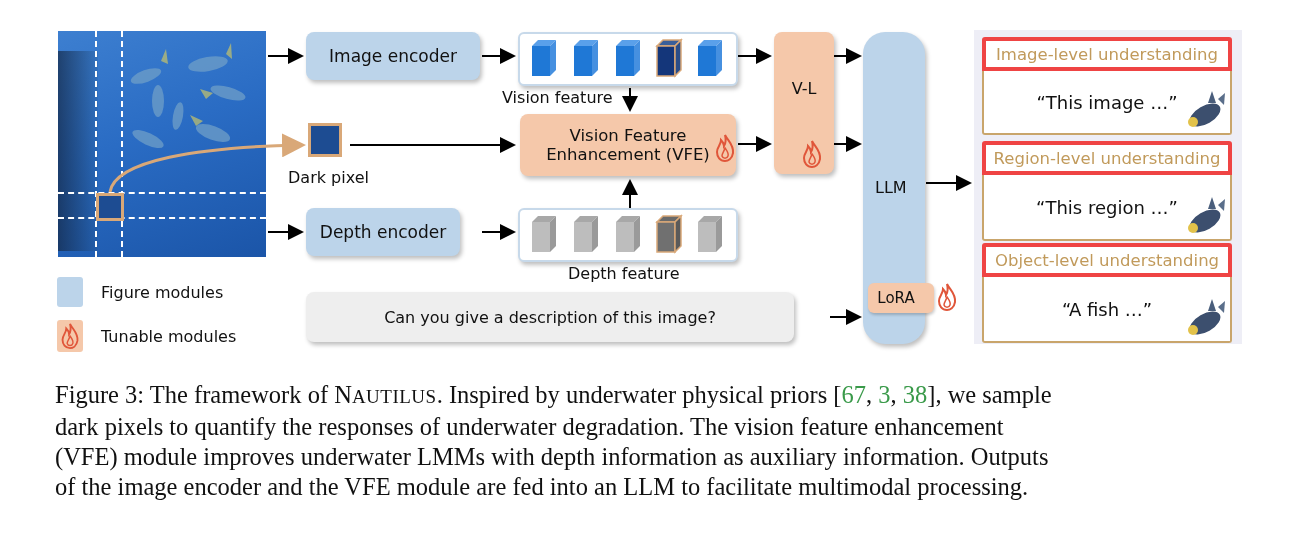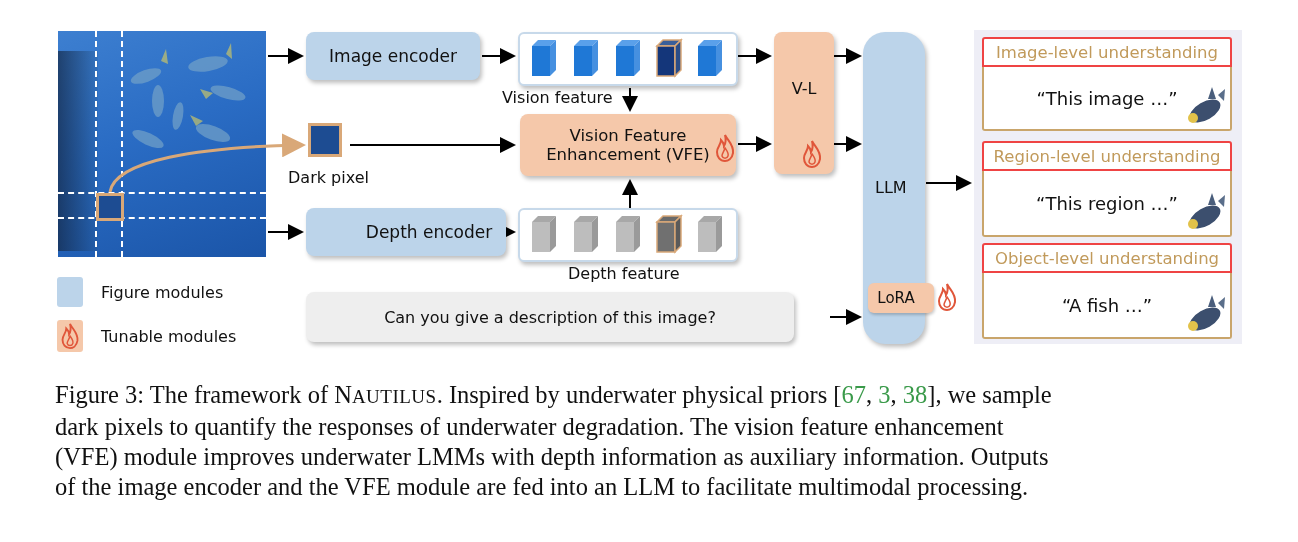--- a/index.html
+++ b/index.html
@@ -6,21 +6,21 @@
   body { width:1298px; height:542px; position:relative; overflow:hidden; font-family:"DejaVu Sans", sans-serif; color:#111; }
   .abs { position:absolute; }
   .frozen { background:#bcd4ea; border-radius:8px; box-shadow:2px 3px 4px rgba(0,0,0,0.25); }
   .tunable { background:#f5c8aa; border-radius:8px; box-shadow:2px 3px 4px rgba(0,0,0,0.25); }
   .lbl { font-size:17px; display:flex; align-items:center; justify-content:center; text-align:left; }
   .featbox { background:#ffffff; border:2px solid #c7d9ea; border-radius:6px; box-shadow:2px 3px 4px rgba(0,0,0,0.25); }
   .caption { font-family:"Liberation Serif", serif; font-size:24.5px; line-height:30px; color:#111; }
   .cite { color:#3a9a4a; }
   .sc { font-size:19px; letter-spacing:0.5px; }
   .outpanel { background:#eeeef6; }
-  .outhead { border:2px solid #ef4444; background:#fff; color:#c19a5b; font-size:16.5px; display:flex; align-items:center; justify-content:center; border-radius:3px 3px 0 0; }
+  .outhead { border:4px solid #ef4444; background:#fff; color:#c19a5b; font-size:16.5px; display:flex; align-items:center; justify-content:center; border-radius:3px 3px 0 0; }
   .outbody { border:2px solid #c9a56b; border-top:none; background:#fff; font-size:18px; display:flex; align-items:center; justify-content:center; border-radius:0 0 3px 3px; }
 </style>
 </head>
 <body>
 
 <div class="abs" style="left:58px;top:31px;width:208px;height:226px;background:linear-gradient(160deg,#3d7fd0 0%,#2a6cc4 45%,#1b55a8 100%);overflow:hidden;">
 
   <div class="abs" style="left:0;top:20px;width:40px;height:200px;background:linear-gradient(90deg,rgba(20,40,70,0.7),rgba(40,90,140,0.2));"></div>
 
   <svg class="abs" style="left:0;top:0" width="208" height="226">
@@ -82,21 +82,21 @@
   <line x1="826" y1="144" x2="858" y2="144" stroke="#000" stroke-width="2" marker-end="url(#blkArrow)"></line>
 
   <line x1="830" y1="317" x2="858" y2="317" stroke="#000" stroke-width="2" marker-end="url(#blkArrow)"></line>
 
   <line x1="926" y1="183" x2="968" y2="183" stroke="#000" stroke-width="2" marker-end="url(#blkArrow)"></line>
 </svg>
 
 <div class="abs frozen lbl" style="left:306px;top:32px;width:174px;height:48px;">
   <span>Image encoder</span>
 </div>
-<div class="abs frozen lbl" style="left:306px;top:208px;width:154px;height:48px;padding-left:46px;">
+<div class="abs frozen lbl" style="left:306px;top:208px;width:154px;height:48px;">
   <span>Depth encoder</span>
 </div>
 
 <div class="abs" style="left:308px;top:123px;width:34px;height:34px;background:#1d4c92;border:3px solid #d9a878;box-sizing:border-box;"></div>
 <div class="abs" style="left:288px;top:168px;font-size:16px;">Dark pixel</div>
 
 <div class="abs featbox" style="left:518px;top:32px;width:216px;height:50px;">
   <svg class="abs" style="left:0;top:0" width="216" height="50">
     <g>
       <polygon points="12,12 18,6 36,6 30,12" fill="#5aa0ea"></polygon>

